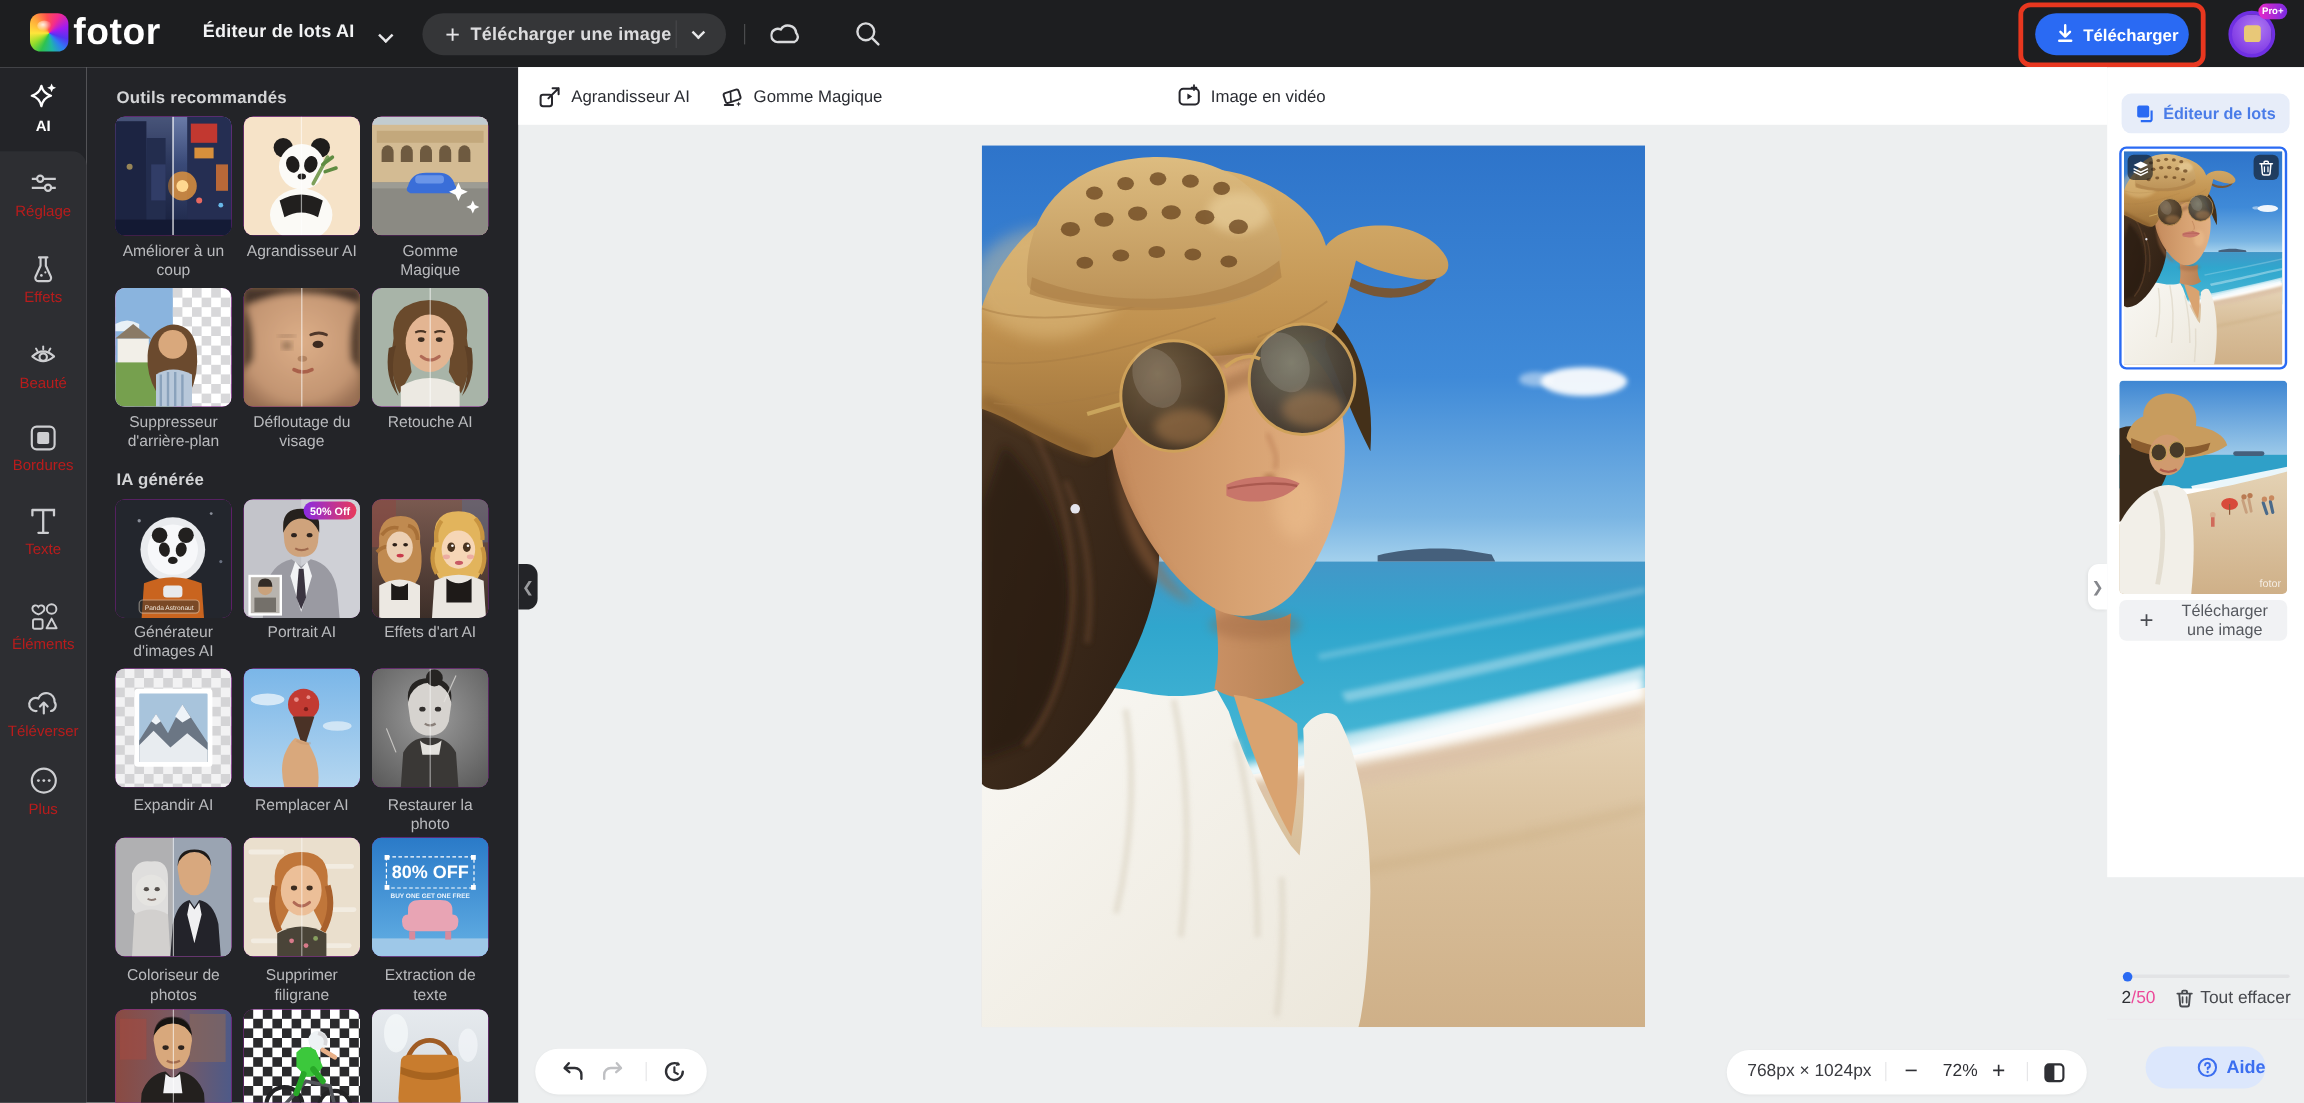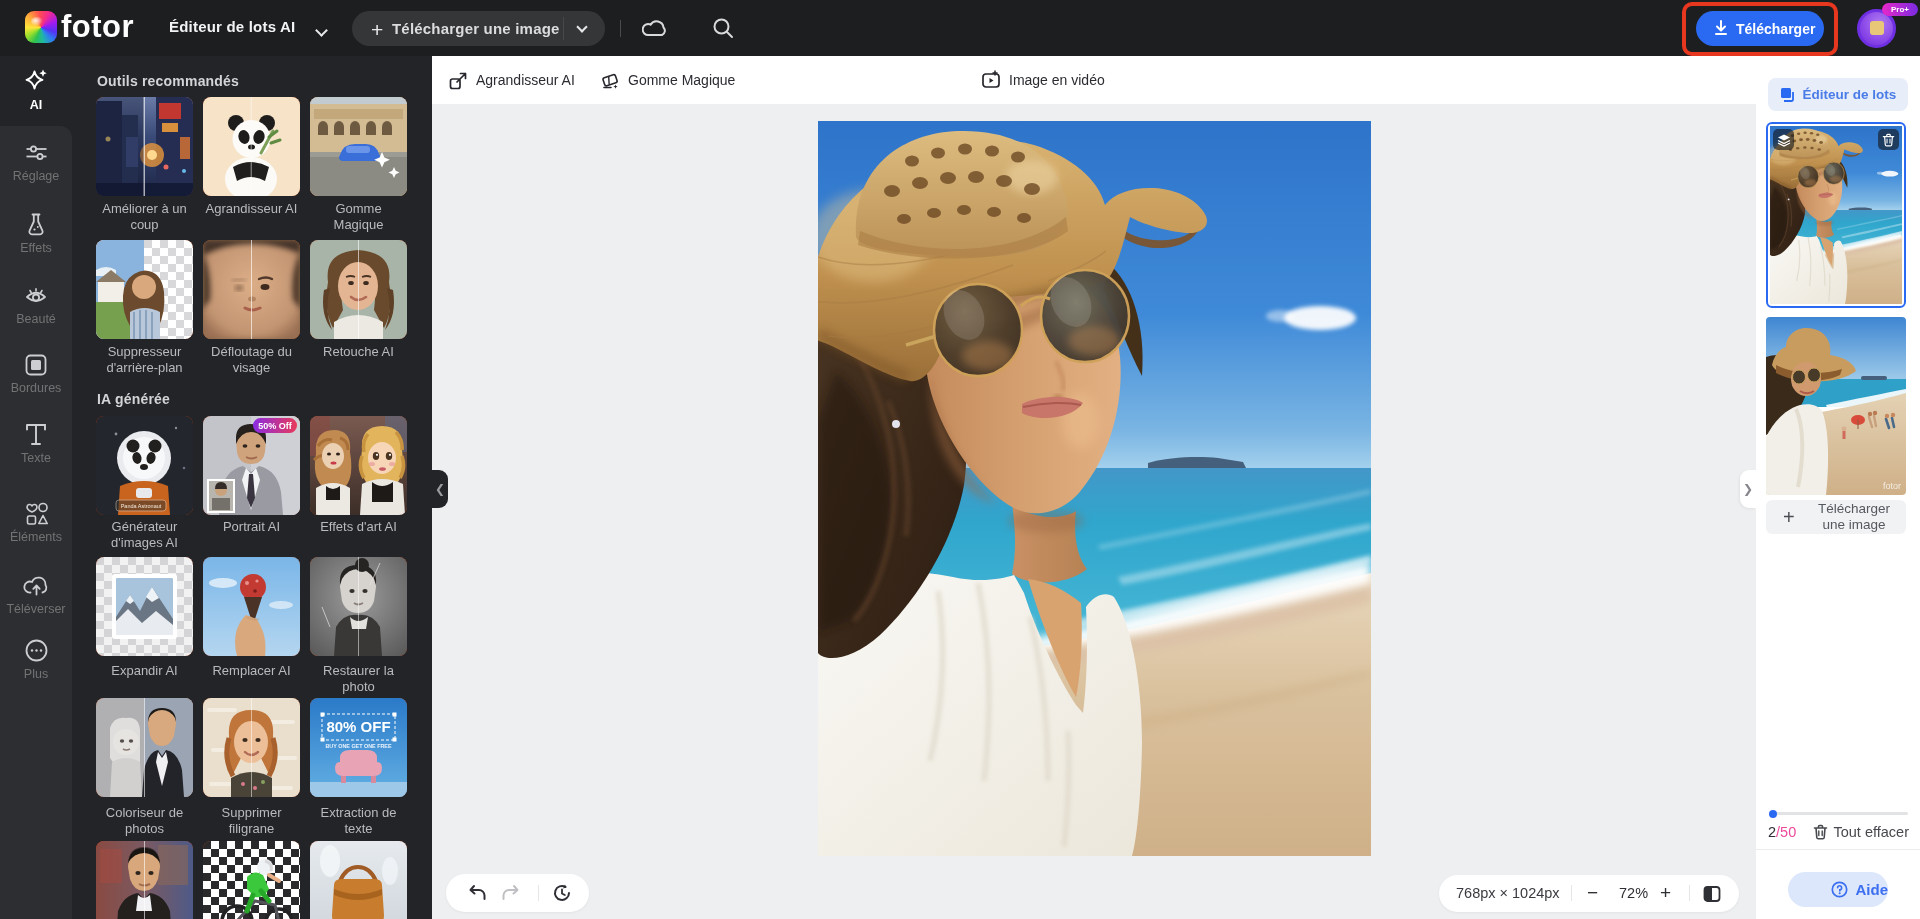--- a/index.html
+++ b/index.html
@@ -19,42 +19,42 @@
 .upill .plus{position:absolute;left:19px;top:7px;font-size:21px;font-weight:400;color:#e6e6e8}
 .upill .t{position:absolute;left:40px;top:9px;font-size:15px;font-weight:700;color:#dcdcde;letter-spacing:.2px}
 .upill .div{position:absolute;left:211px;top:6px;width:1px;height:23px;background:#47484a}
 .tdiv{left:620px;top:20px;width:1px;height:17px;background:#4a4b4d}
 
 .redbox{left:1682px;top:2px;width:156px;height:54px;border:4px solid #e8371f;border-radius:10px}
 .dlbtn{left:1696px;top:11px;width:128px;height:35px;border-radius:18px;background:#2a6af3;color:#fff;text-align:center}
 .dlbtn .t{position:absolute;left:40px;top:10px;font-size:14px;font-weight:700;color:#fff}
 .avatar{left:1857px;top:9px;width:39px;height:39px;border-radius:50%;background:radial-gradient(circle at 60% 35%, #b07bf2, #8a47e8 60%, #6c2bd8);border:3px solid #6f2fe2}
 .avatar .sq{position:absolute;left:10px;top:9px;width:14px;height:14px;border-radius:3px;background:#e8c878}
-.probadge{left:1882px;top:3px;width:36px;height:13px;border-radius:7px;background:linear-gradient(90deg,#e828c8,#7a2be2);color:#fff;font-size:8px;font-weight:700;text-align:center;line-height:13px}
+.probadge{left:1882px;top:3px;width:24px;height:13px;border-radius:7px;background:linear-gradient(90deg,#e828c8,#7a2be2);color:#fff;font-size:8px;font-weight:700;text-align:center;line-height:13px}
 
 .sidebar{left:0;top:56px;width:72px;height:863px;background:#232428}
 .sidebar .lower{position:absolute;left:0;top:70px;width:72px;height:793px;background:#2d2e32;border-top-right-radius:12px}
-.sitem{position:absolute;left:0;width:72px;text-align:center;color:#737373;font-size:12.5px}
+.sitem{position:absolute;left:0;width:72px;text-align:center;color:#b91c1c;font-size:12.5px}
 .sitem svg{display:block;margin:0 auto 4px}
 .sitem.active{color:#fff;font-weight:700}
 
 .panel{left:72px;top:56px;width:360px;height:863px;background:#232428;overflow:hidden}
 .phead{position:absolute;left:25px;font-size:14px;font-weight:700;color:#d3d4d6;letter-spacing:.2px}
-.thumb{position:absolute;width:97px;height:99px;border-radius:8px;overflow:hidden;background:#c2410c}
+.thumb{position:absolute;width:97px;height:99px;border-radius:8px;overflow:hidden;background:#a21caf}
 .tlabel{position:absolute;width:105px;font-size:13px;line-height:16px;color:#b9babd;text-align:center}
 
 .canvas{left:432px;top:56px;width:1324px;height:863px;background:#edeff0}
 .toolbar{position:absolute;left:0;top:0;width:1324px;height:48px;background:#fff}
 .titem{position:absolute;top:0;height:48px;display:flex;align-items:center;gap:8px;font-size:14px;font-weight:500;color:#2a2c32}
 .pillb{position:absolute;background:#fff;border-radius:19px;box-shadow:0 1px 3px rgba(0,0,0,.05)}
 
 .lhandle{left:432px;top:470px;width:16px;height:38px;background:#232428;border-radius:0 9px 9px 0;color:#9a9b9e;font-size:12px;line-height:38px;text-align:center}
 .rhandle{left:1740px;top:470px;width:16px;height:38px;background:#fff;border-radius:9px 0 0 9px;color:#85878c;font-size:12px;line-height:38px;text-align:center;box-shadow:-1px 1px 3px rgba(0,0,0,.06)}
 
-.rpanel{left:1756px;top:56px;width:164px;height:863px;background:#fff}
+.rpanel{left:1756px;top:56px;width:164px;height:675px;background:#fff}
 .batchpill{position:absolute;left:12px;top:22px;width:140px;height:33px;background:#e7edf9;border-radius:8px;display:flex;align-items:center;justify-content:center;gap:7px;font-size:13.5px;font-weight:700;color:#4a7ce8}
 .rthumb1{position:absolute;left:10px;top:66px;width:140px;height:186px;border:2px solid #2a6af3;border-radius:6px;background:#fff;overflow:hidden;padding:2px}
 .rthumb2{position:absolute;left:10px;top:261px;width:140px;height:178px;border-radius:4px;overflow:hidden}
 .iconsq{position:absolute;width:21px;height:21px;border-radius:5px;background:rgba(20,22,28,.62);display:flex;align-items:center;justify-content:center}
 .rupload{position:absolute;left:10px;top:444px;width:140px;height:34px;background:#f1f2f4;border-radius:6px;color:#55585e}
 .rslider{position:absolute;left:13px;top:756px;width:139px;height:3px;border-radius:2px;background:#e2e3e5}
 .rslider .dot{position:absolute;left:0px;top:-2.5px;width:8px;height:8px;border-radius:50%;background:#2a6af3}
 .rcount{position:absolute;left:12px;top:768px;font-size:14.5px;color:#303238}
 .rclear{position:absolute;right:11px;top:768px;font-size:14.5px;color:#47494e;display:flex;align-items:center;gap:5px}
 .rdivider{position:absolute;left:0;top:793px;width:164px;height:1px;background:#ececee}

